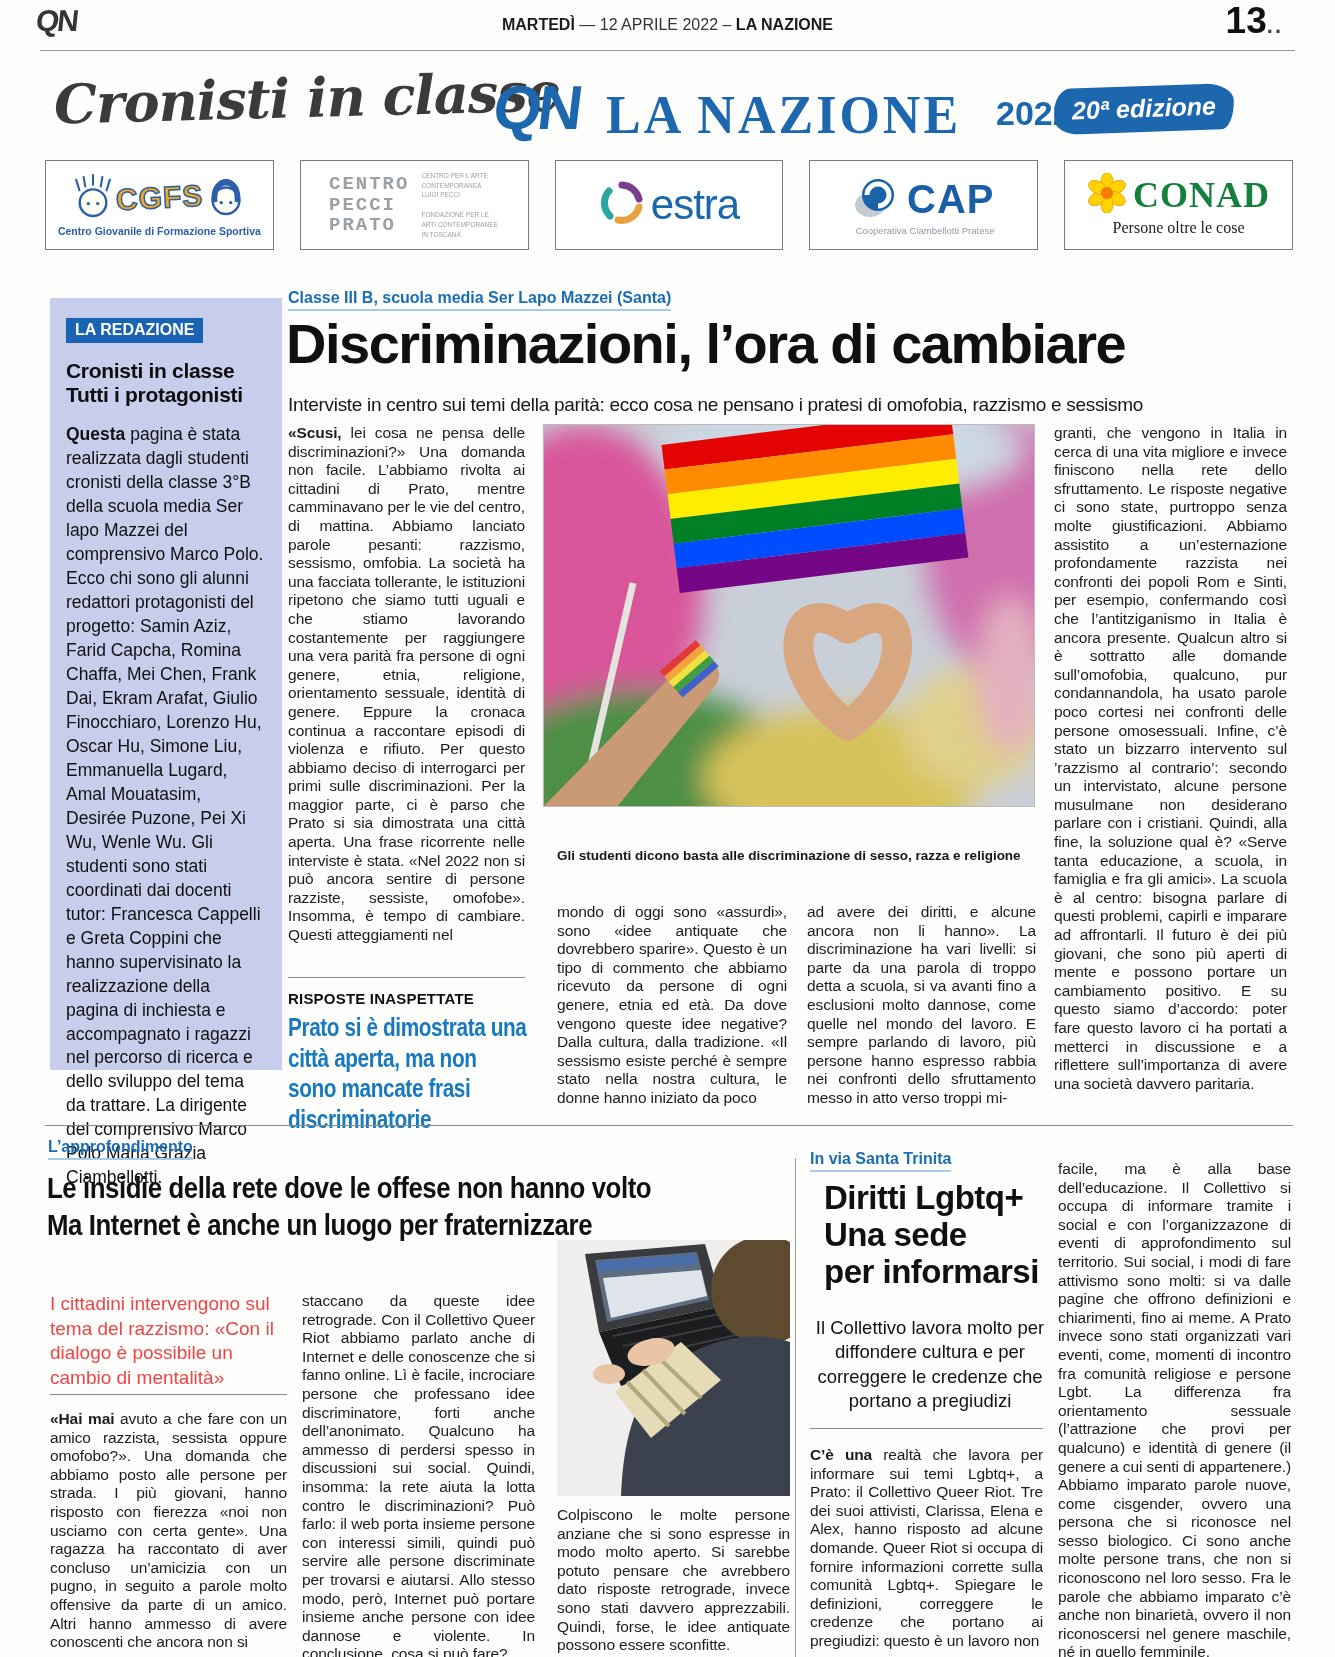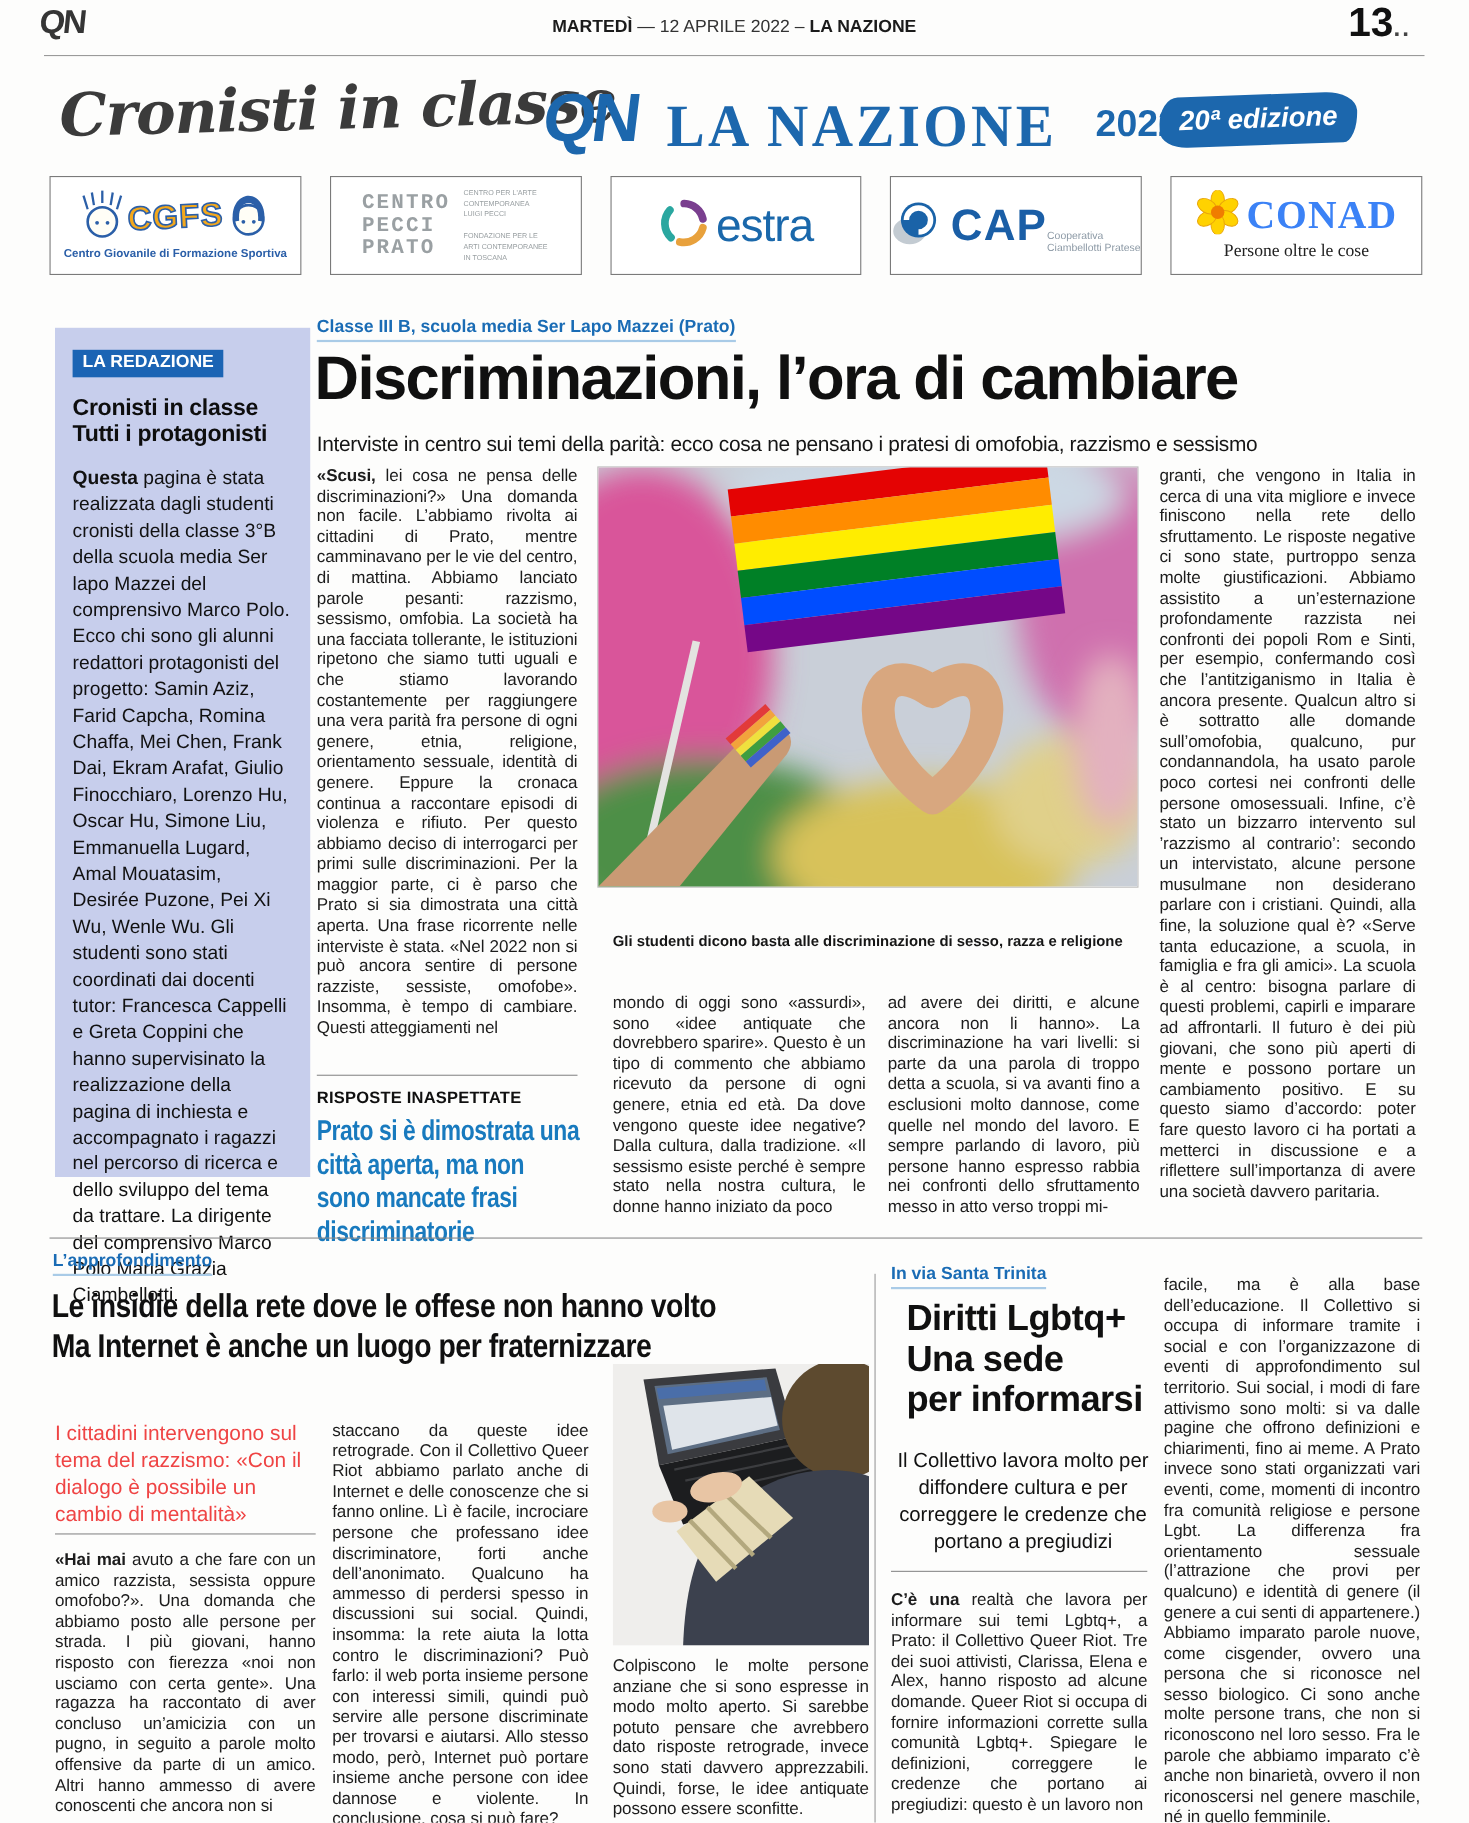--- a/index.html
+++ b/index.html
@@ -98,21 +98,21 @@
           <path d="M23,5 A18,18 0 0 1 40,19" stroke="#7a3f8f"></path>
           <path d="M40,27 A18,18 0 0 1 19,40" stroke="#e8a13c"></path>
           <path d="M11,36 A18,18 0 0 1 10,11" stroke="#2aa7a0"></path>
         </g>
       </svg>
     </span>
     <span style="font-size:42px;color:#1a68ab;font-weight:500;letter-spacing:-1px;">estra</span>
   </div>
 
   <div class="sp-box">
-    <div style="display:flex;flex-direction:row;align-items:flex-start;">
+    <div style="display:flex;flex-direction:column;align-items:flex-start;">
       <div style="display:flex;align-items:center;gap:8px;">
         <span>
           <svg width="46" height="46" viewBox="0 0 46 46">
             <ellipse cx="17" cy="30" rx="15" ry="12" fill="#c3cbd2"></ellipse>
             <circle cx="25" cy="20" r="16" fill="#1a63a8"></circle>
             <path d="M14,20 a11,11 0 1 1 11,11" stroke="#fff" stroke-width="5" fill="none"></path>
           </svg>
         </span>
         <span style="font-size:40px;font-weight:700;color:#1a5ea6;letter-spacing:1px;">CAP</span>
       </div>
@@ -129,39 +129,39 @@
               <ellipse cx="18" cy="8" rx="5.5" ry="8.5"></ellipse>
               <ellipse cx="18" cy="8" rx="5.5" ry="8.5" transform="rotate(60 18 18)"></ellipse>
               <ellipse cx="18" cy="8" rx="5.5" ry="8.5" transform="rotate(120 18 18)"></ellipse>
               <ellipse cx="18" cy="8" rx="5.5" ry="8.5" transform="rotate(180 18 18)"></ellipse>
               <ellipse cx="18" cy="8" rx="5.5" ry="8.5" transform="rotate(240 18 18)"></ellipse>
               <ellipse cx="18" cy="8" rx="5.5" ry="8.5" transform="rotate(300 18 18)"></ellipse>
             </g>
             <circle cx="18" cy="18" r="5.5" fill="#f07d00"></circle>
           </svg>
         </span>
-        <span style="font-family:'Liberation Serif',serif;font-size:36px;font-weight:900;color:#3b82f6;letter-spacing:1px;">CONAD</span>
+        <span style="font-family:'Liberation Serif',serif;font-size:36px;font-weight:900;color:#15803d;letter-spacing:1px;">CONAD</span>
       </div>
       <div style="font-family:'Liberation Serif',serif;font-size:16px;color:#222;margin-top:2px;">Persone oltre le cose</div>
     </div>
   </div>
 </div>
 
 <div class="abs" style="left:50px;top:298px;width:232px;height:772px;background:#c7ceec;padding:20px 16px;box-sizing:border-box;">
   <span style="display:inline-block;background:#1b64b4;color:#fff;font-size:16px;font-weight:800;padding:3px 9px 4px;">LA REDAZIONE</span>
   <div style="margin-top:16px;font-size:21px;font-weight:800;line-height:1.15;color:#0e0e0e;letter-spacing:-0.3px;">
     <div>Cronisti in classe</div>
     <div>Tutti i protagonisti</div>
   </div>
   <p style="margin:16px 0 0;font-size:17.5px;line-height:1.37;color:#111;">
     <b>Questa</b><span> pagina è stata realizzata dagli studenti cronisti della classe 3°B della scuola media Ser lapo Mazzei del comprensivo Marco Polo. Ecco chi sono gli alunni redattori protagonisti del progetto: Samin Aziz, Farid Capcha, Romina Chaffa, Mei Chen, Frank Dai, Ekram Arafat, Giulio Finocchiaro, Lorenzo Hu, Oscar Hu, Simone Liu, Emmanuella Lugard, Amal Mouatasim, Desirée Puzone, Pei Xi Wu, Wenle Wu. Gli studenti sono stati coordinati dai docenti tutor: Francesca Cappelli e Greta Coppini che hanno supervisinato la realizzazione della pagina di inchiesta e accompagnato i ragazzi nel percorso di ricerca e dello sviluppo del tema da trattare. La dirigente del comprensivo Marco Polo Maria Grazia Ciambellotti.</span>
   </p>
 </div>
 
-<div class="abs kicker" style="left:288px;top:289px;">Classe III B, scuola media Ser Lapo Mazzei (Prato)</div>
+<div class="abs kicker" style="left:288px;top:289px;">Classe III B, scuola media Ser Lapo Mazzei (Santa)</div>
 
 <h1 class="abs headline" style="left:286px;top:316px;width:1008px;margin:0;font-size:56px;letter-spacing:-1.5px;">Discriminazioni, l’ora di cambiare</h1>
 
 <div class="abs" style="left:288px;top:394px;font-size:19px;letter-spacing:-0.3px;color:#151515;white-space:nowrap;">Interviste in centro sui temi della parità: ecco cosa ne pensano i pratesi di omofobia, razzismo e sessismo</div>
 
 <p class="abs body-text" style="left:288px;top:424px;width:237px;margin:0;">
   <b>«Scusi,</b><span> lei cosa ne pensa delle discriminazioni?» Una domanda non facile. L’abbiamo rivolta ai cittadini di Prato, mentre camminavano per le vie del centro, di mattina. Abbiamo lanciato parole pesanti: razzismo, sessismo, omfobia. La società ha una facciata tollerante, le istituzioni ripetono che siamo tutti uguali e che stiamo lavorando costantemente per raggiungere una vera parità fra persone di ogni genere, etnia, religione, orientamento sessuale, identità di genere. Eppure la cronaca continua a raccontare episodi di violenza e rifiuto. Per questo abbiamo deciso di interrogarci per primi sulle discriminazioni. Per la maggior parte, ci è parso che Prato si sia dimostrata una città aperta. Una frase ricorrente nelle interviste è stata. «Nel 2022 non si può ancora sentire di persone razziste, sessiste, omofobe». Insomma, è tempo di cambiare. Questi atteggiamenti nel</span>
 </p>
 
 <div class="abs photo-frame" style="left:543px;top:424px;width:492px;height:383px;">

